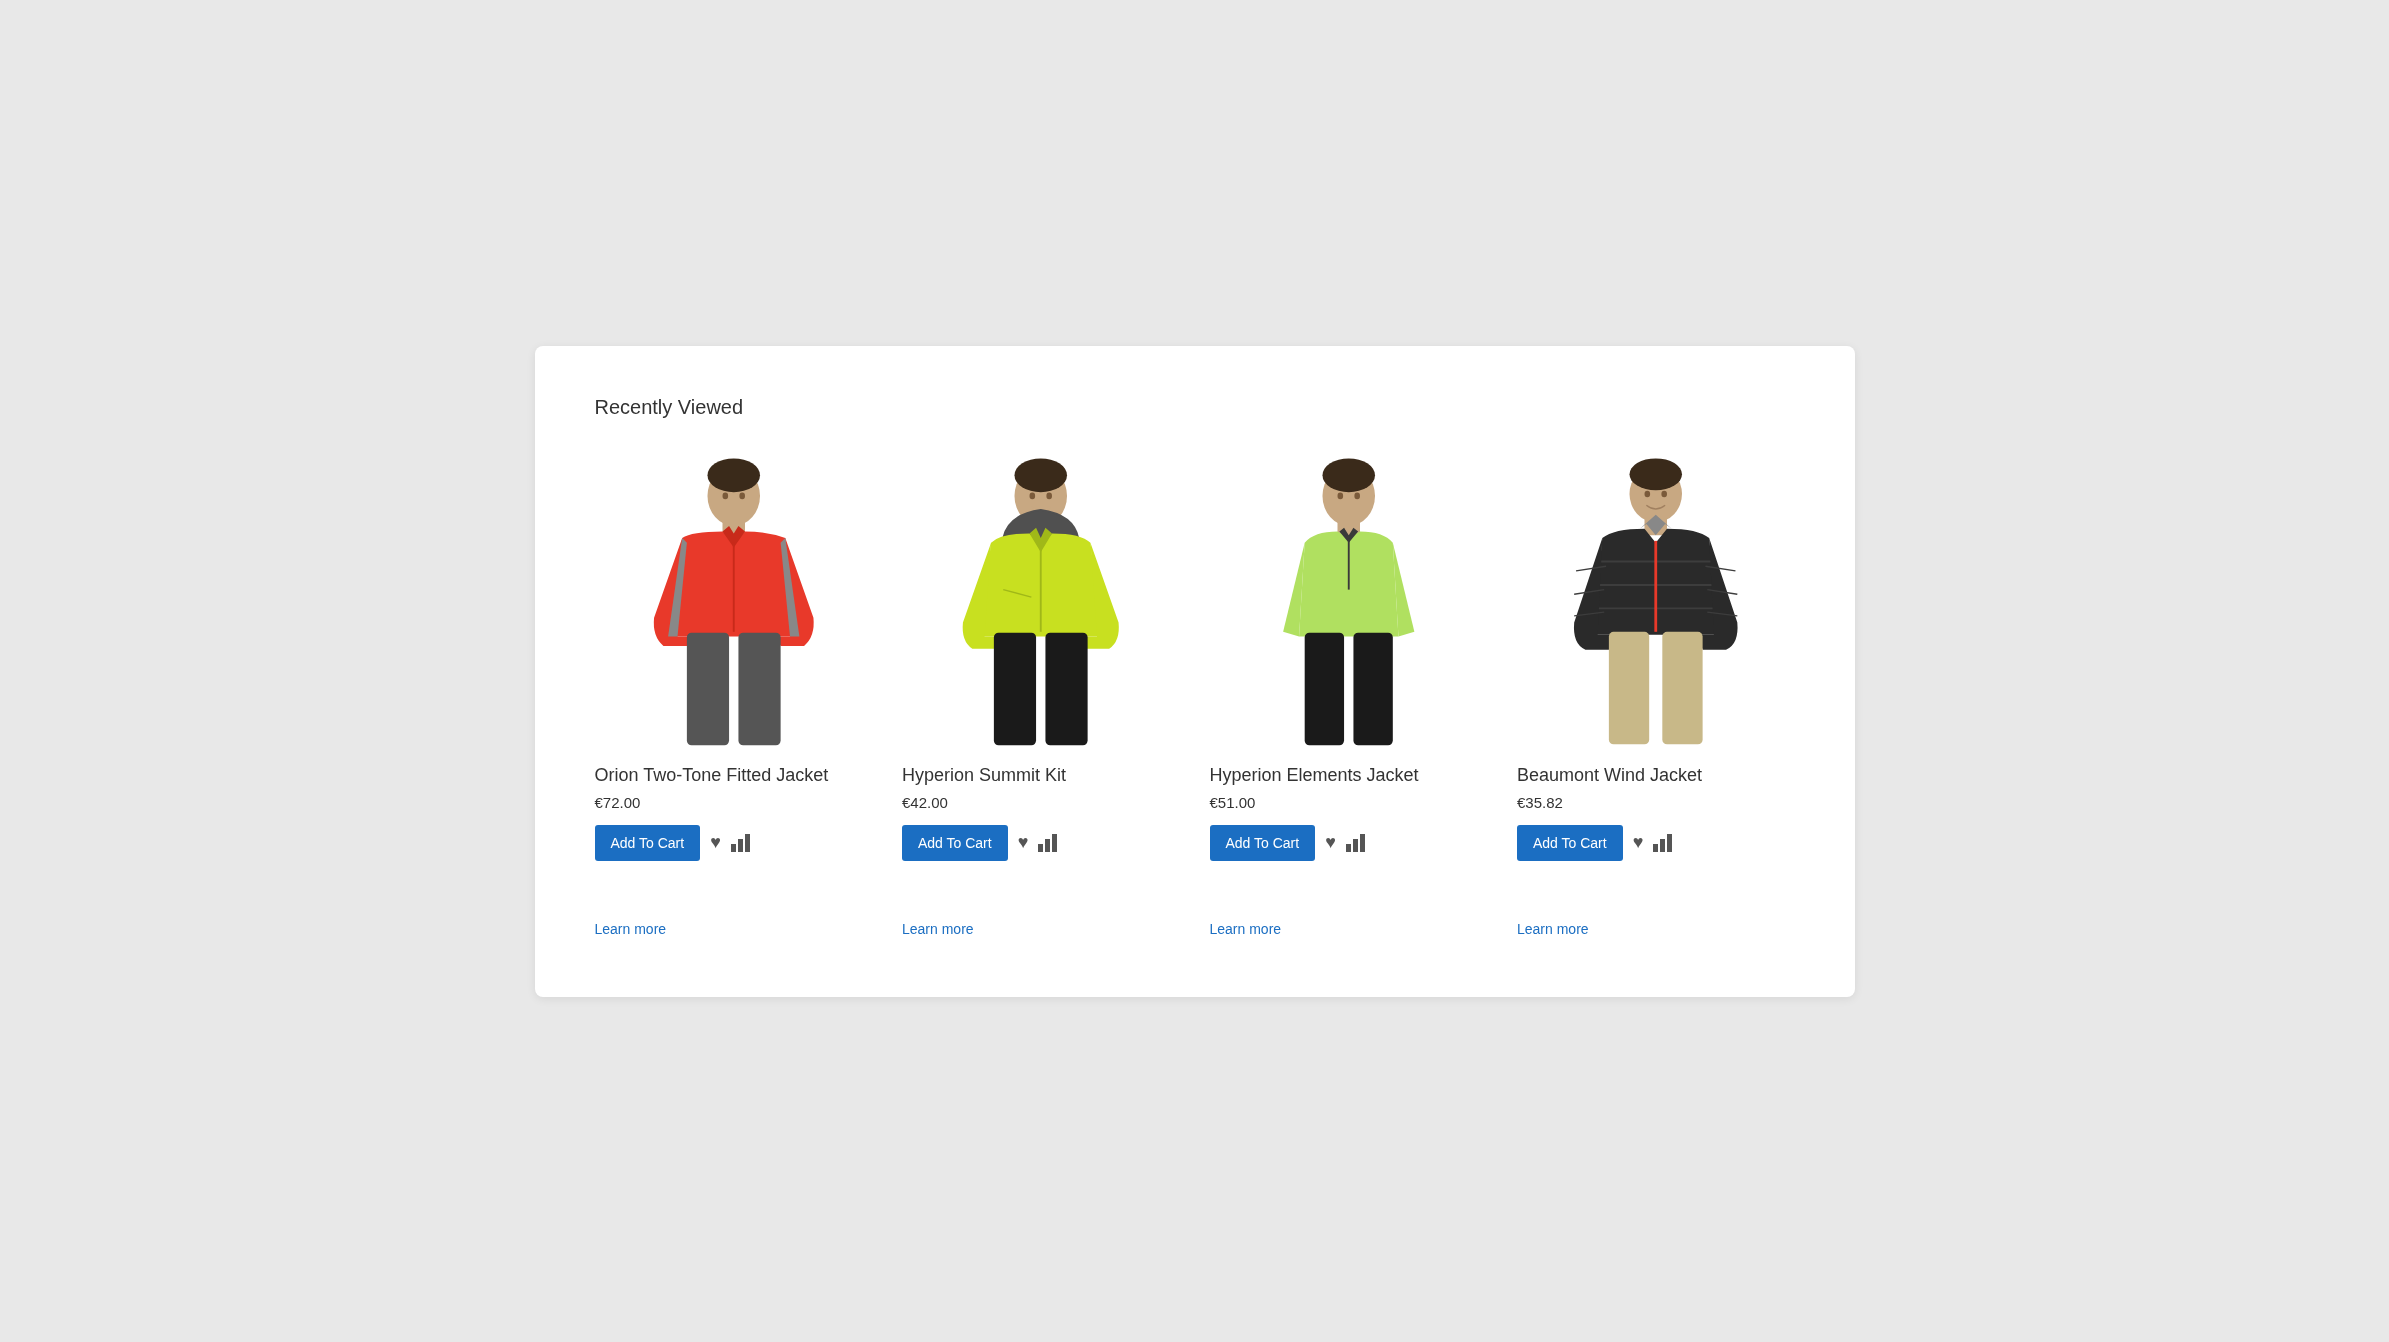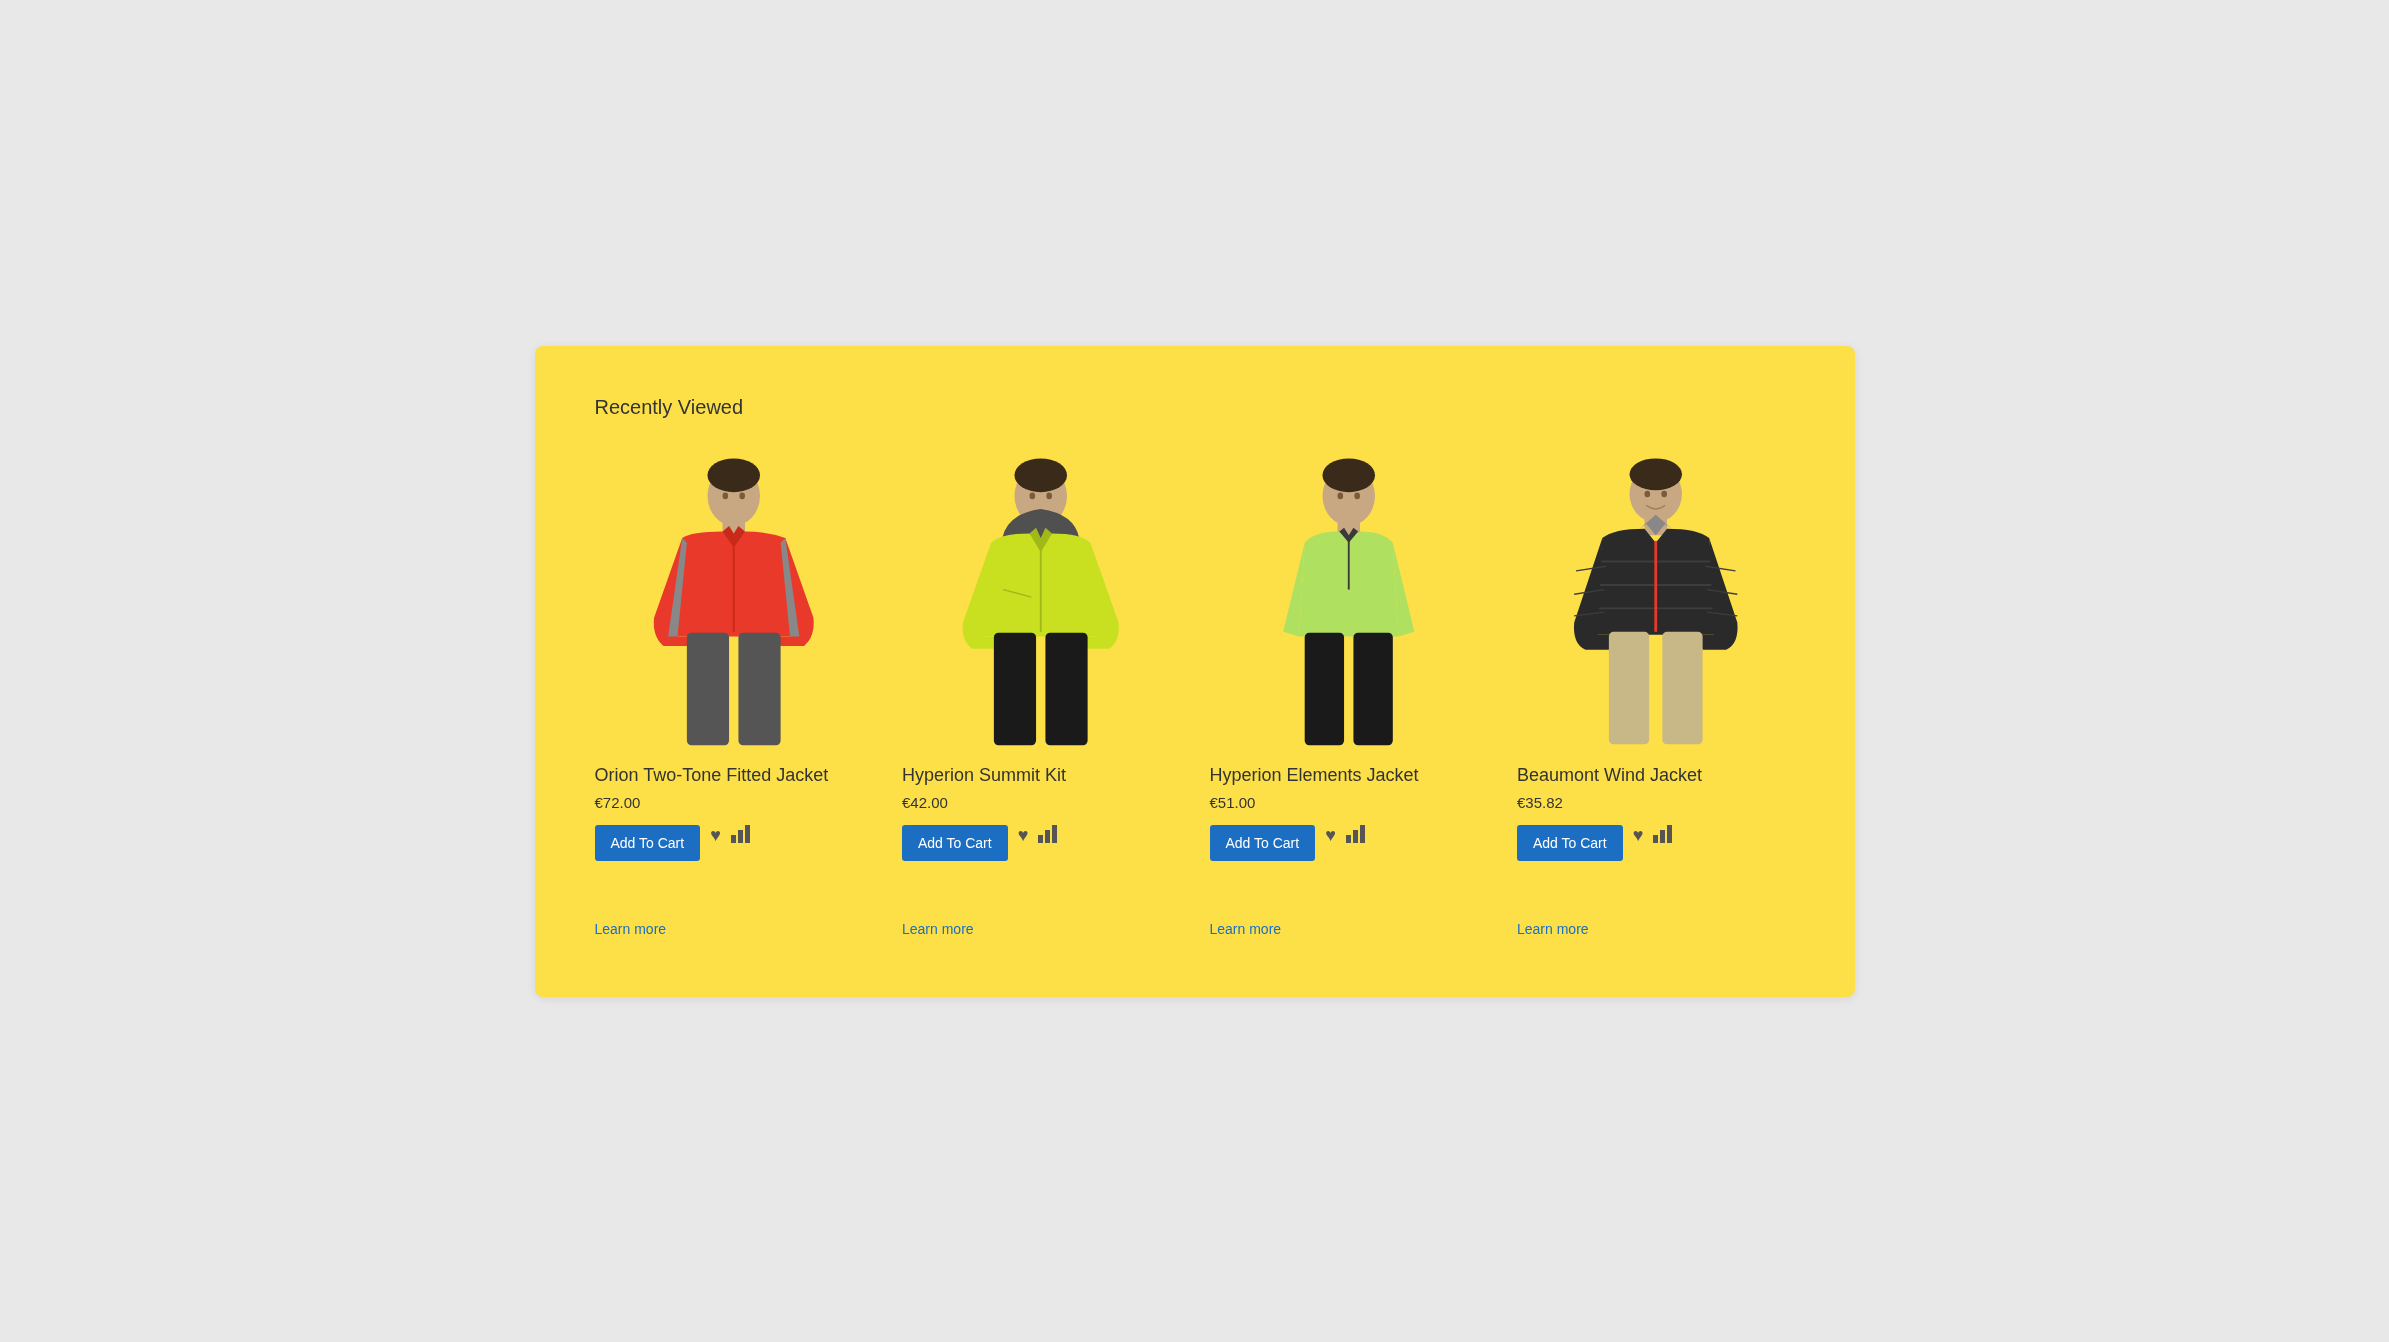--- a/index.html
+++ b/index.html
@@ -12,21 +12,21 @@
       background: #e8e8e8;
       font-family: Arial, sans-serif;
       min-height: 100vh;
       display: flex;
       align-items: center;
       justify-content: center;
       padding: 40px;
     }
 
     .card-container {
-      background: #fde047;
+      background: #ffffff;
       border-radius: 8px;
       padding: 50px 60px 60px 60px;
       width: 100%;
       max-width: 1320px;
       box-shadow: 0 2px 10px rgba(0,0,0,0.08);
     }
 
     .section-title {
       font-size: 20px;
       font-weight: 400;
@@ -64,21 +64,21 @@
 
     .product-price {
       font-size: 15px;
       font-weight: 400;
       color: #333333;
       margin-bottom: 14px;
     }
 
     .product-actions {
       display: flex;
-      align-items: flex-start;
+      align-items: center;
       gap: 10px;
       margin-bottom: 16px;
     }
 
     .add-to-cart-btn {
       background-color: #1b6ec2;
       color: #ffffff;
       border: none;
       padding: 10px 16px;
       font-size: 14px;

